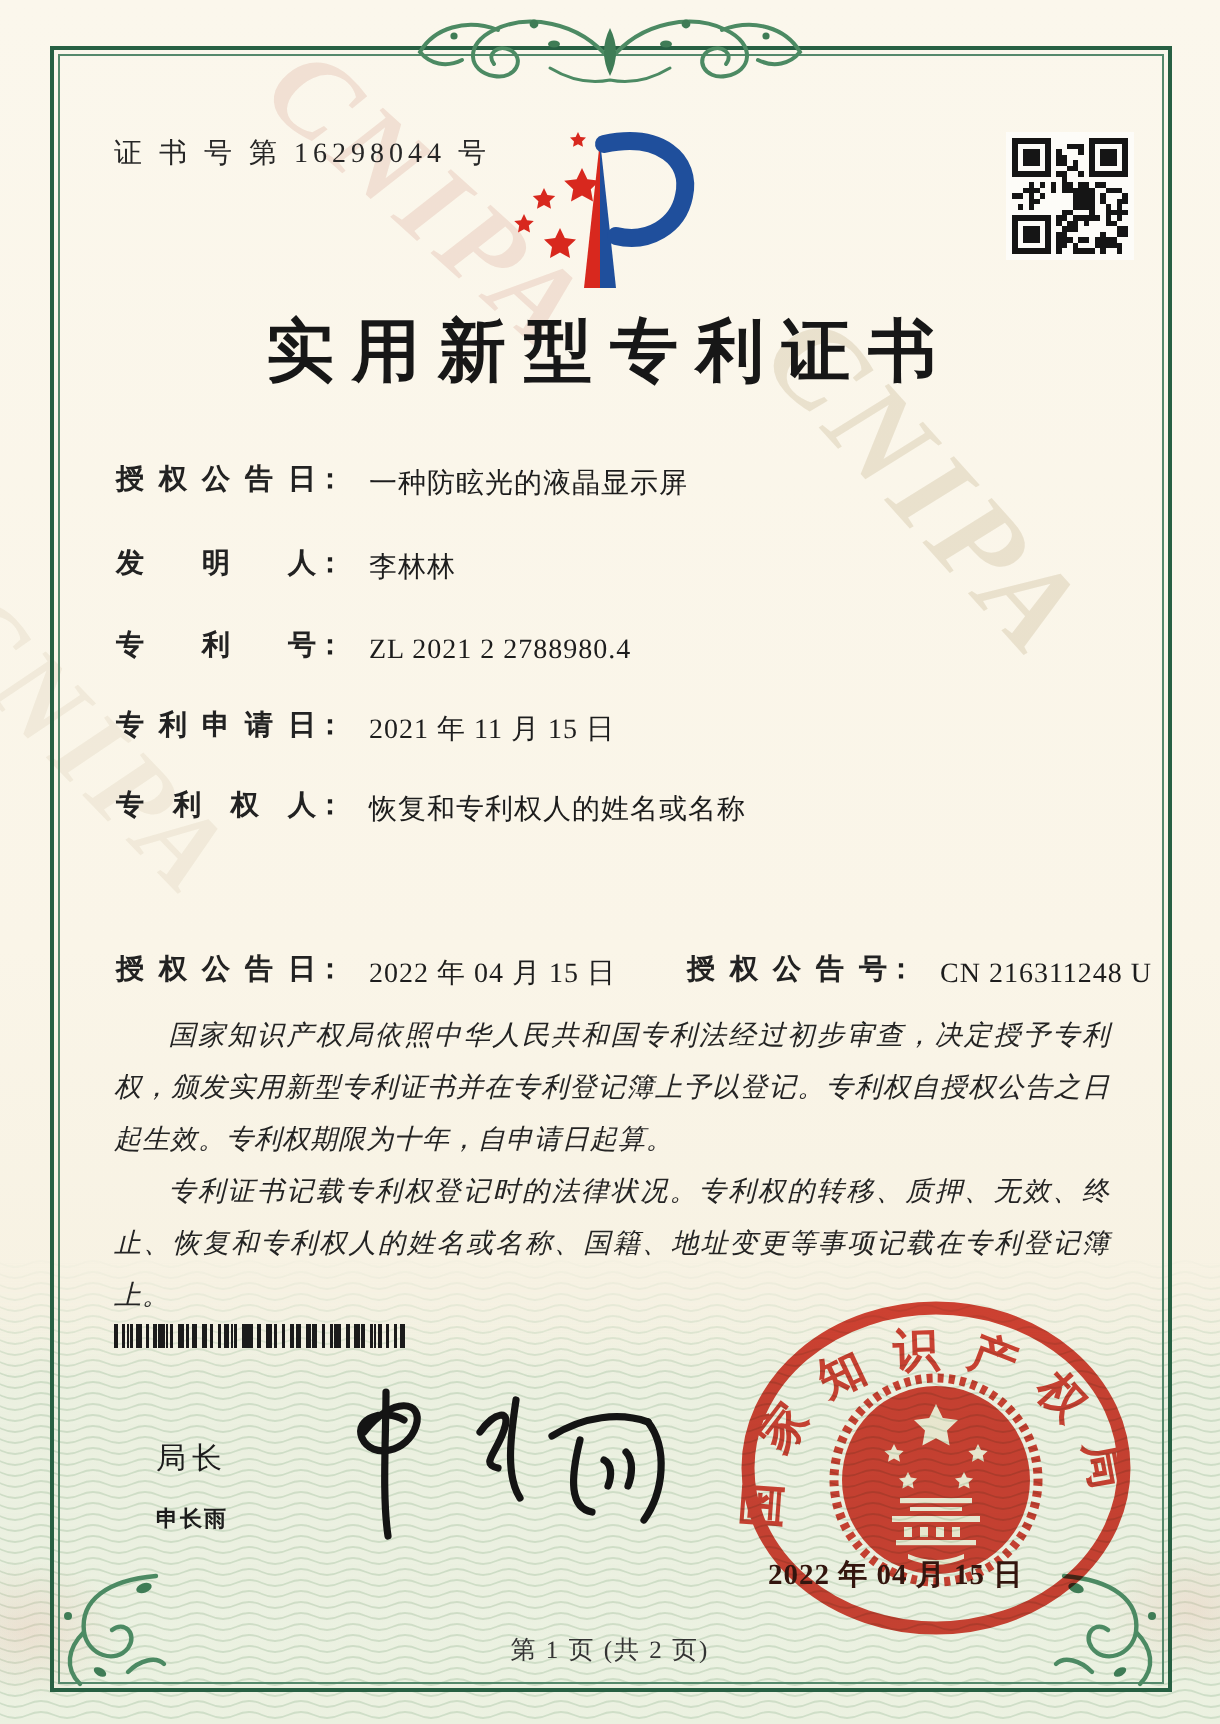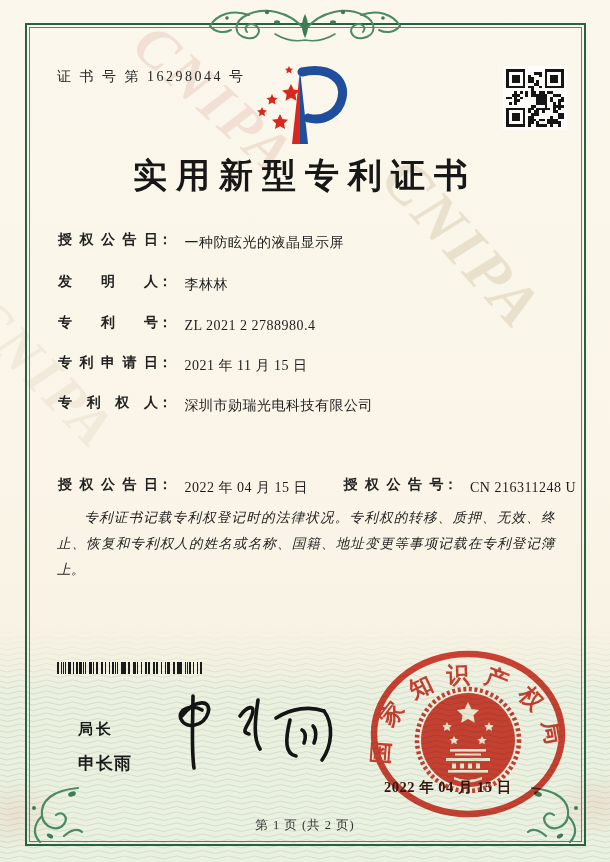--- a/index.html
+++ b/index.html
@@ -42,22 +42,22 @@
   .body-text{position:absolute;left:57px;top:505px;width:498px;z-index:4;font-size:13.6px;
     line-height:1.92;text-align:justify;font-style:italic;color:#242424;}
   .body-text p{margin:0;text-indent:2em;letter-spacing:.4px;}
   
   .barcode{position:absolute;left:57px;top:662px;width:147px;height:12px;z-index:4;
     background:
       repeating-linear-gradient(90deg,#1b1b1b 0 1.5px,transparent 1.5px 4px),
       repeating-linear-gradient(90deg,#1b1b1b 0 1px,transparent 1px 6.5px),
       repeating-linear-gradient(90deg,#1b1b1b 0 2px,transparent 2px 11px);}
   
-  .sig-title{position:absolute;left:78px;top:720px;font-size:15px;font-weight:700;z-index:4;letter-spacing:3px;color:#1c1c1c;}
-  .sig-name{position:absolute;left:78px;top:752px;font-size:17px;font-weight:600;z-index:4;letter-spacing:1px;color:#1c1c1c;}
+  .sig-title{position:absolute;left:78px;top:720px;font-size:15px;font-weight:400;z-index:4;letter-spacing:3px;color:#1c1c1c;}
+  .sig-name{position:absolute;left:78px;top:752px;font-size:11px;font-weight:600;z-index:4;letter-spacing:1px;color:#1c1c1c;}
   .sig-script{position:absolute;left:148px;top:686px;width:200px;height:100px;z-index:4;}
   
   .seal{position:absolute;left:366px;top:646px;width:204px;height:178px;z-index:5;mix-blend-mode:multiply;opacity:.93;}
   .seal-date{position:absolute;left:384px;top:778px;width:132px;z-index:6;font-size:14.5px;font-weight:700;
     letter-spacing:.5px;color:#33150e;white-space:nowrap;}
   
   .footer{position:absolute;left:0;right:0;top:817px;text-align:center;font-size:12.5px;letter-spacing:1px;color:#333;z-index:4;}
   
   .ornament-top{position:absolute;left:205px;top:2px;width:200px;height:46px;z-index:4;}
   .corner{position:absolute;width:58px;height:62px;z-index:4;}
@@ -292,30 +292,31 @@
   <div class="field-row" style="top:314px">
     <span class="flabel">专利号</span><span class="colon">：</span>
     <span class="fvalue">ZL 2021 2 2788980.4</span>
   </div>
   <div class="field-row" style="top:354px">
     <span class="flabel">专利申请日</span><span class="colon">：</span>
     <span class="fvalue">2021 年 11 月 15 日</span>
   </div>
   <div class="field-row" style="top:394px">
     <span class="flabel">专利权人</span><span class="colon">：</span>
-    <span class="fvalue">深圳市勋瑞光电科技有限公司</span>
+    <span class="fvalue">恢复和专利权人的姓名或名称</span>
   </div>
   <div class="field-row" style="top:476px">
     <span class="flabel">授权公告日</span><span class="colon">：</span>
     <span class="fvalue">2022 年 04 月 15 日</span>
     <span class="flabel pair2">授权公告号</span><span class="colon">：</span>
     <span class="fvalue">CN 216311248 U</span>
   </div>
 
   <div class="body-text">
+    <p>国家知识产权局依照中华人民共和国专利法经过初步审查，决定授予专利权，颁发实用新型专利证书并在专利登记簿上予以登记。专利权自授权公告之日起生效。专利权期限为十年，自申请日起算。</p>
     <p>专利证书记载专利权登记时的法律状况。专利权的转移、质押、无效、终止、恢复和专利权人的姓名或名称、国籍、地址变更等事项记载在专利登记簿上。</p>
   </div>
 
   <div class="barcode"></div>
 
   <div class="sig-title">局长</div>
   <div class="sig-name">申长雨</div>
   <svg class="sig-script" viewBox="0 0 200 100" aria-hidden="true">
     <g fill="none" stroke="#141414" stroke-width="3.6" stroke-linecap="round" stroke-linejoin="round">
       <path d="M34 30 C48 12 64 14 60 27 C56 40 38 44 33 33 C29 23 44 18 54 24"></path>

